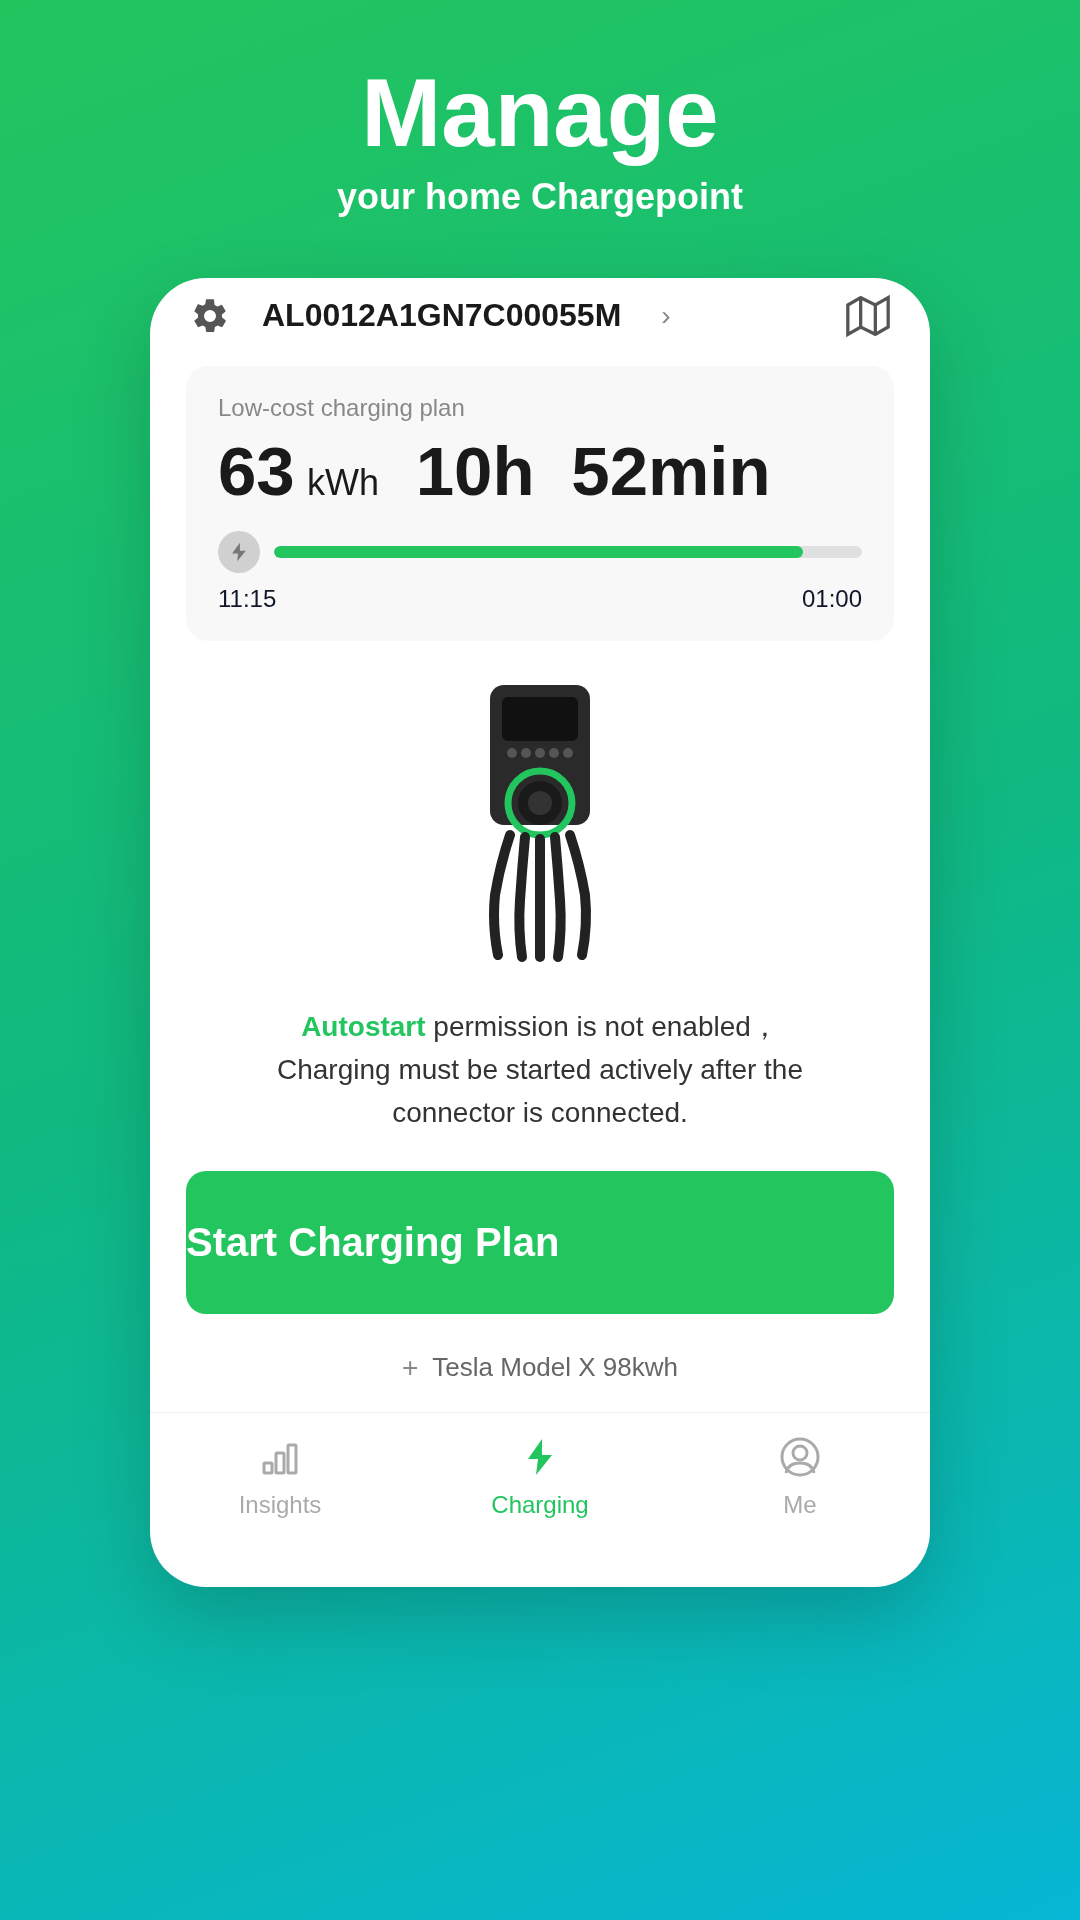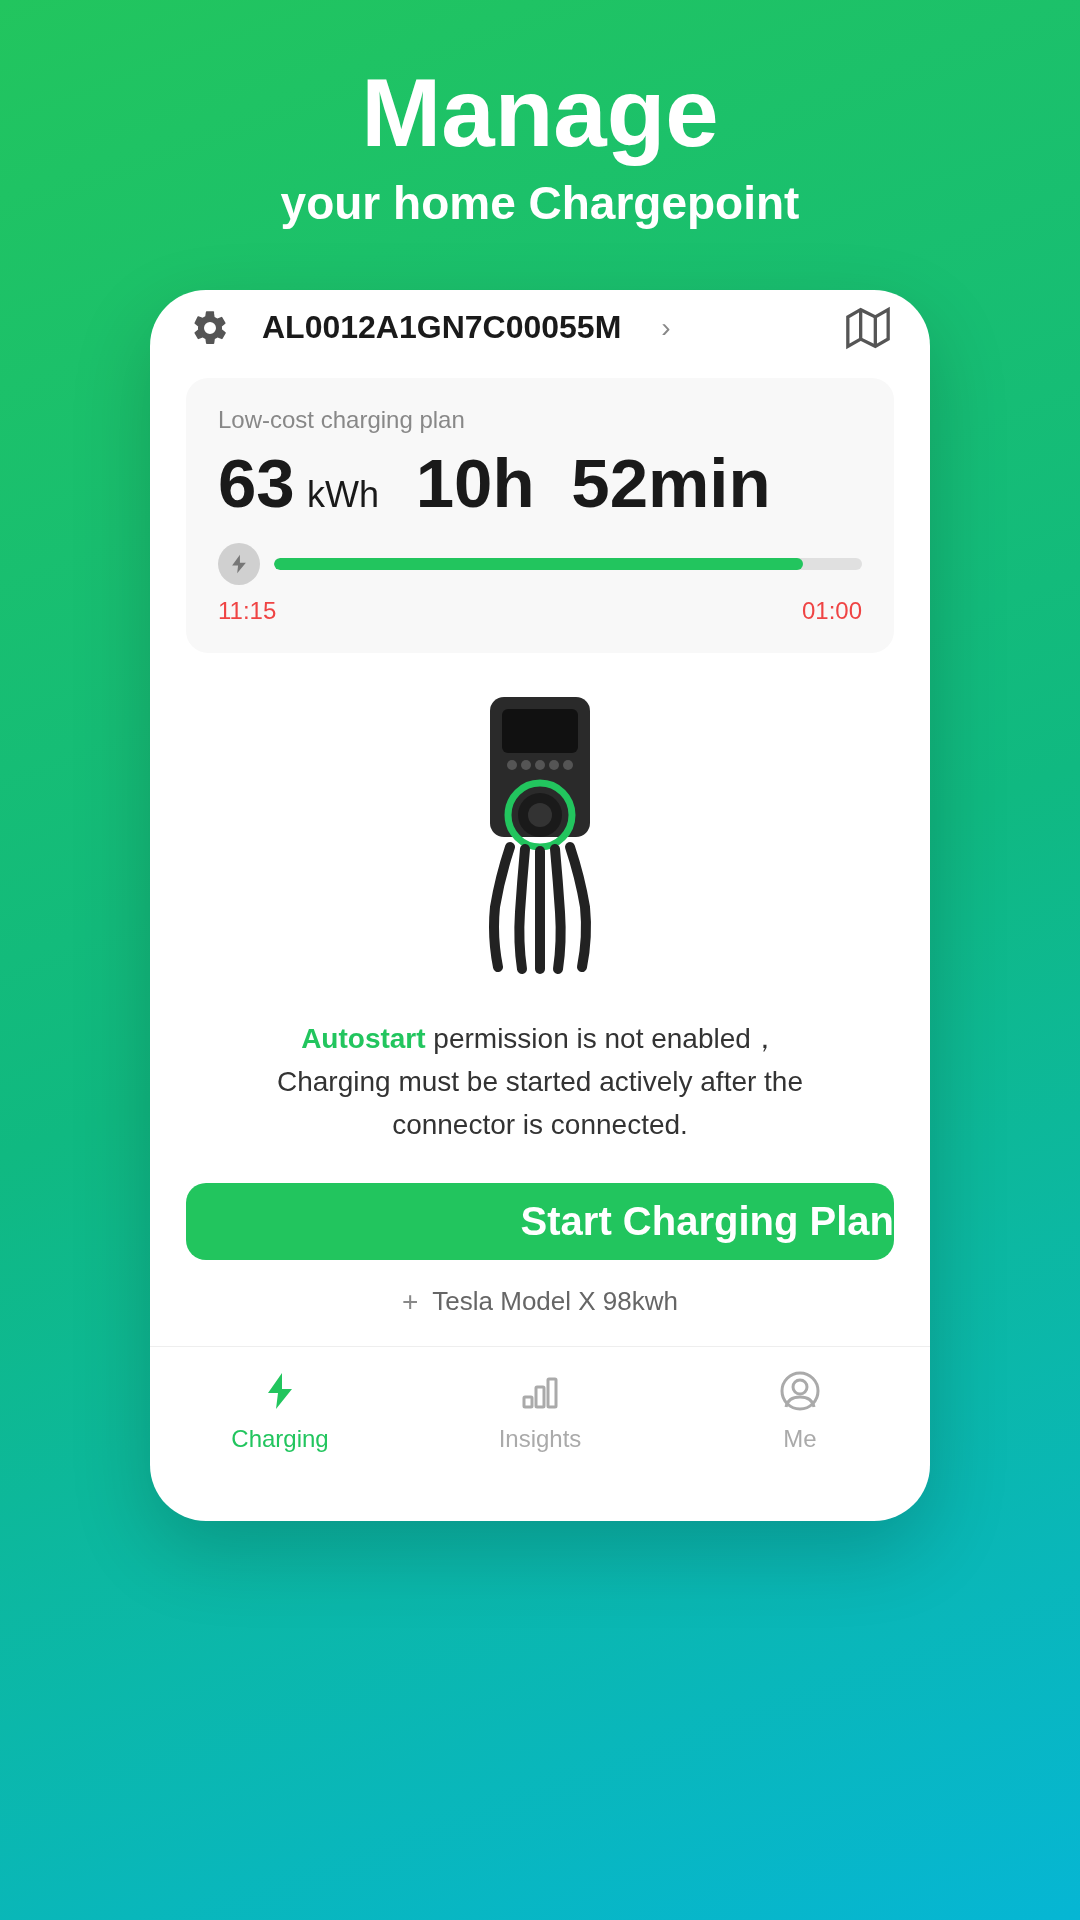--- a/index.html
+++ b/index.html
@@ -24,21 +24,21 @@
     }
 
     .header-title {
       font-size: 96px;
       font-weight: 800;
       color: #ffffff;
       line-height: 1.1;
     }
 
     .header-subtitle {
-      font-size: 46px;
+      font-size: 36px;
       font-weight: 600;
       color: #ffffff;
       margin-top: 10px;
     }
 
     
     .phone-card {
       width: 780px;
       background: #ffffff;
       border-radius: 56px;
@@ -169,21 +169,21 @@
       height: 100%;
       background: #22c55e;
       border-radius: 6px;
       width: 90%;
     }
 
     .progress-times {
       display: flex;
       justify-content: space-between;
       font-size: 24px;
-      color: #ef4444;
+      color: #0f172a;
       margin-top: 4px;
     }
 
     
     .charger-area {
       display: flex;
       justify-content: center;
       align-items: center;
       padding: 20px 0 30px 0;
       min-height: 300px;
@@ -199,25 +199,25 @@
       margin-bottom: 36px;
     }
 
     .autostart-highlight {
       color: #22c55e;
       font-weight: 600;
     }
 
     
     .start-btn {
-      margin: 0 36px 16px 36px;
+      margin: 0 36px 28px 36px;
       background: #22c55e;
       border-radius: 20px;
-      padding: 16px 0;
-      text-align: right;
+      padding: 49px 0;
+      text-align: left;
       cursor: pointer;
       border: none;
       width: calc(100% - 72px);
     }
 
     .start-btn-text {
       font-size: 40px;
       font-weight: 700;
       color: #ffffff;
     }
@@ -371,36 +371,36 @@
   <div class="add-vehicle">
     <span class="add-vehicle-plus">+</span>
     <span class="add-vehicle-text">Tesla Model X  98kwh</span>
   </div>
 
   
   <div class="bottom-nav">
 
     <div class="nav-item">
       <div class="nav-icon">
-        <svg viewBox="0 0 44 44" fill="#22c55e">
-          <path d="M24 4L10 24H20L18 40L34 20H24L24 4Z"></path>
-        </svg>
-      </div>
-      <span class="nav-label active">Charging</span>
-    </div>
-
-    <div class="nav-item">
-      <div class="nav-icon">
         <svg viewBox="0 0 44 44" fill="none" stroke="#aaa" stroke-width="3" stroke-linecap="round" stroke-linejoin="round">
           <rect x="6" y="28" width="8" height="10" rx="1"></rect>
           <rect x="18" y="18" width="8" height="20" rx="1"></rect>
           <rect x="30" y="10" width="8" height="28" rx="1"></rect>
         </svg>
       </div>
       <span class="nav-label">Insights</span>
+    </div>
+
+    <div class="nav-item">
+      <div class="nav-icon">
+        <svg viewBox="0 0 44 44" fill="#22c55e">
+          <path d="M24 4L10 24H20L18 40L34 20H24L24 4Z"></path>
+        </svg>
+      </div>
+      <span class="nav-label active">Charging</span>
     </div>
 
     <div class="nav-item">
       <div class="nav-icon">
         <svg viewBox="0 0 44 44" fill="none" stroke="#aaa" stroke-width="3">
           <circle cx="22" cy="22" r="18"></circle>
           <circle cx="22" cy="18" r="7"></circle>
           <path d="M8 38 Q10 28 22 28 Q34 28 36 38" fill="none"></path>
         </svg>
       </div>

